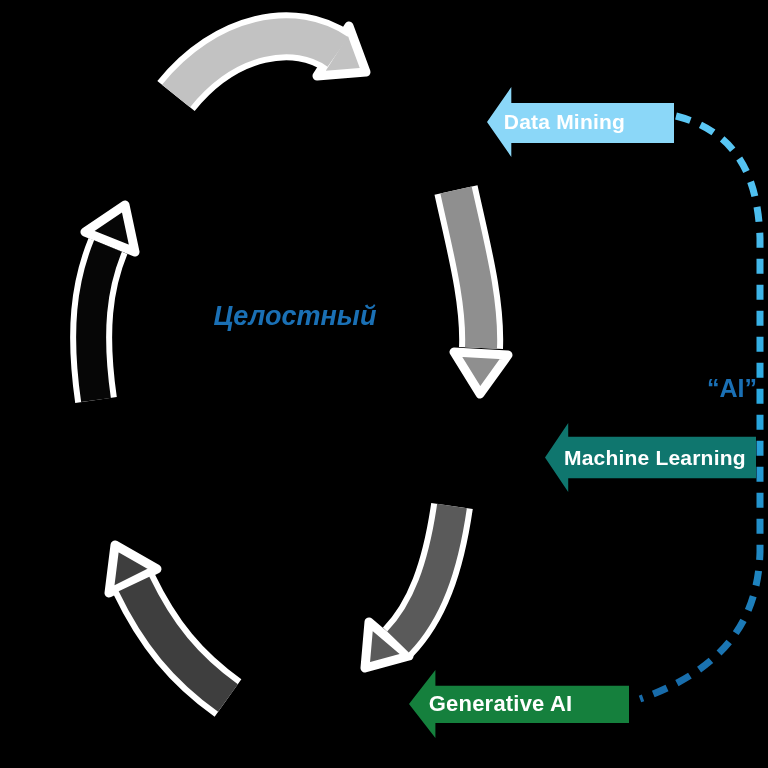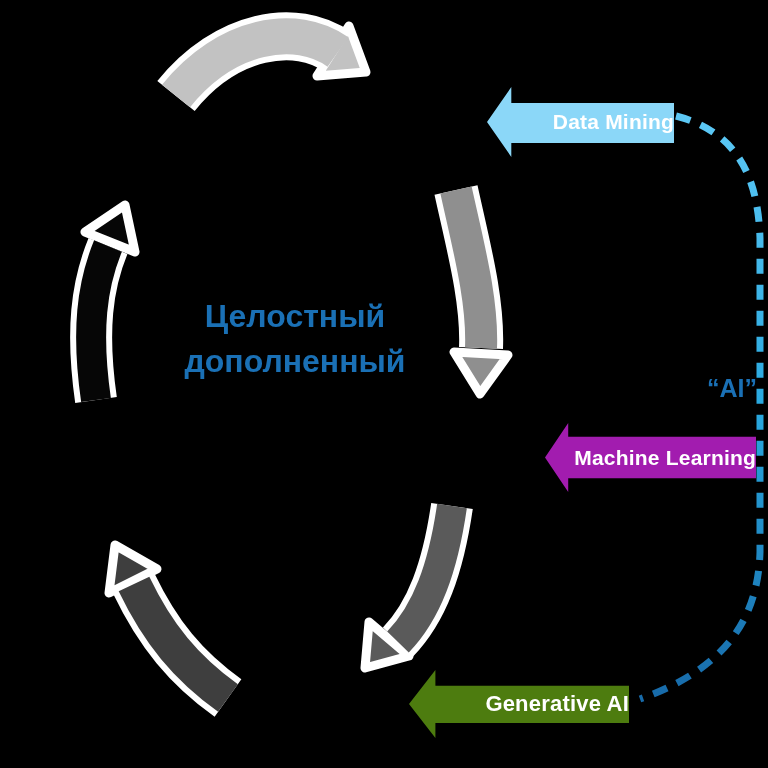--- a/index.html
+++ b/index.html
@@ -4,39 +4,39 @@
 <style>
   html,body{margin:0;padding:0;}
   body{
     width:768px;height:768px;position:relative;overflow:hidden;
     background:#000;
     font-family:"Liberation Sans", sans-serif;
   }
   #stage{position:absolute;left:0;top:0;width:768px;height:768px;}
   svg.layer{position:absolute;left:0;top:0;}
   .block-arrow{
-    position:absolute;display:flex;align-items:center;justify-content:flex-end;
+    position:absolute;display:flex;align-items:center;justify-content:flex-start;
     font-weight:bold;letter-spacing:0.2px;
   }
   .block-arrow .lbl{padding-left:9%;white-space:nowrap;}
   #arrow-data-mining{
     left:487px;top:87px;width:187px;height:70px;font-size:21px;
     clip-path:polygon(0 50%,13% 0,13% 23%,100% 23%,100% 80%,13% 80%,13% 100%);
   }
   #arrow-machine-learning{
     left:545px;top:423px;width:211px;height:69px;font-size:21px;
     clip-path:polygon(0 50%,11% 0,11% 20%,100% 20%,100% 80%,11% 80%,11% 100%);
   }
   #arrow-generative-ai{
     left:409px;top:670px;width:220px;height:68px;font-size:22px;
     clip-path:polygon(0 50%,12% 0,12% 23%,100% 23%,100% 78%,12% 78%,12% 100%);
   }
   #center-text{
     position:absolute;left:160px;top:294px;width:270px;
-    text-align:center;font-weight:bold;font-size:32px;line-height:45px;
+    text-align:center;font-weight:bold;font-size:27px;line-height:45px;font-style:italic;
   }
   #ai-label{
     position:absolute;left:691px;top:374px;width:66px;
     text-align:center;font-weight:bold;font-size:25px;
   }
 </style>
 </head>
 <body style="background: rgb(0, 0, 0);">
 
 <div id="stage">
@@ -78,30 +78,29 @@
 
     <g>
       <path d="M 96,400 C 86,330 92,285 108,246" fill="none" stroke-width="42" stroke="#FFFFFF"></path>
       <polygon points="125,205 135,252 85,232" stroke-width="9" stroke-linejoin="round" fill="#060606" stroke="#FFFFFF"></polygon>
       <path d="M 96,400 C 86,330 92,285 108,246" fill="none" stroke-width="30" stroke="#060606"></path>
     </g>
   </svg>
 
   <div id="center-text" style="color: rgb(26, 112, 181);">
     <div>Целостный</div>
-    <div>дополненный</div>
   </div>
 
   <div class="block-arrow" id="arrow-data-mining" style="background: rgb(139, 215, 248); color: rgb(255, 255, 255);">
     <span class="lbl">Data Mining</span>
   </div>
 
-  <div class="block-arrow" id="arrow-machine-learning" style="background: #a21caf; color: rgb(255, 255, 255);">
+  <div class="block-arrow" id="arrow-machine-learning" style="background: #0f766e; color: rgb(255, 255, 255);">
     <span class="lbl">Machine Learning</span>
   </div>
 
-  <div class="block-arrow" id="arrow-generative-ai" style="background: #4d7c0f; color: rgb(255, 255, 255);">
+  <div class="block-arrow" id="arrow-generative-ai" style="background: #15803d; color: rgb(255, 255, 255);">
     <span class="lbl">Generative AI</span>
   </div>
 
   <div id="ai-label" style="color: rgb(26, 112, 181); text-align: right;">“AI”</div>
 
 </div>
 
 </body></html>

